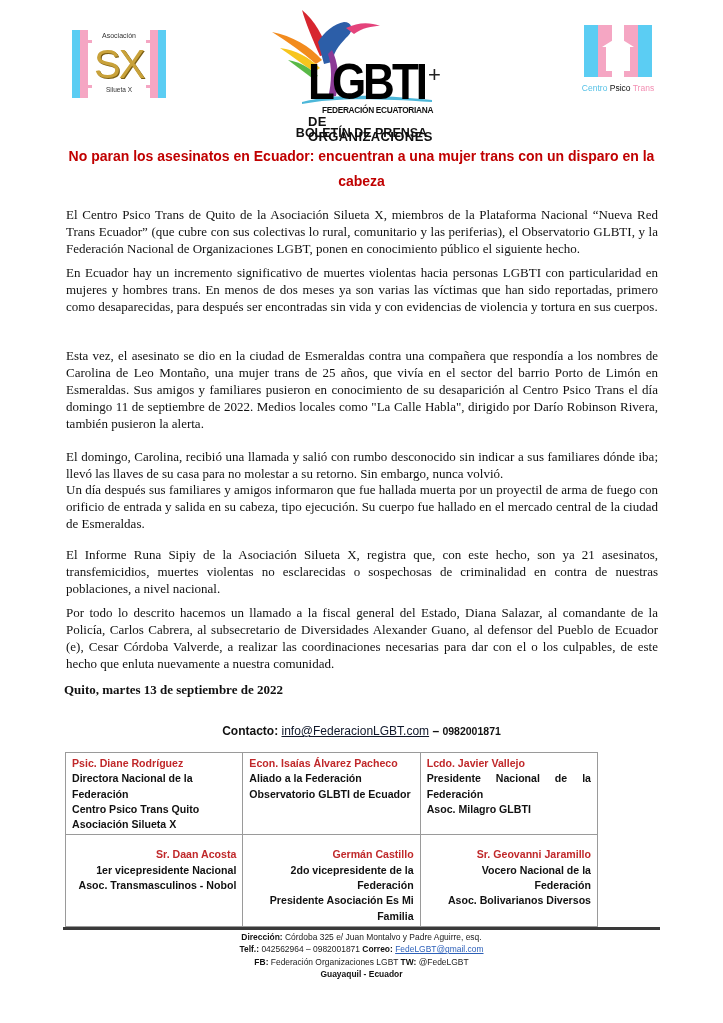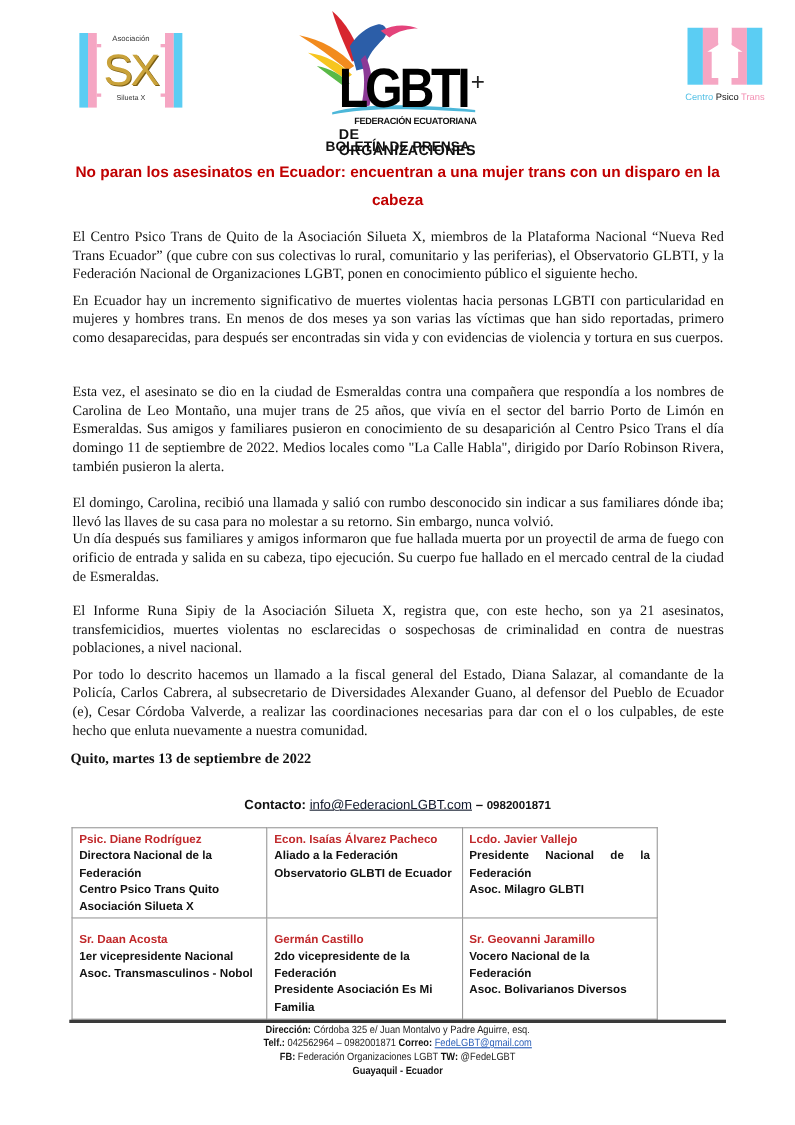--- a/index.html
+++ b/index.html
@@ -1,21 +1,21 @@
 <!DOCTYPE html>
 <html><head>
 <meta charset="utf-8">
 <style>
   * { box-sizing: border-box; margin: 0; padding: 0; }
   html, body { width: 723px; height: 1023px; background: #ffffff; overflow: hidden; }
   body { position: relative; font-family: "Liberation Serif", serif; color: #111; }
 
   .logo-left { position: absolute; left: 72px; top: 30px; width: 78px; height: 68px; }
   .logo-center { position: absolute; left: 262px; top: 2px; width: 190px; height: 120px; }
-  .logo-right { position: absolute; left: 580px; top: 25px; width: 76px; height: 72px; margin-left: 41px; }
+  .logo-right { position: absolute; left: 580px; top: 25px; width: 76px; height: 72px; }
 
   .sx-word { position: absolute; left: 22px; top: 12px; font-family: "Liberation Sans", sans-serif; font-size: 40px; color: #c9a23a; letter-spacing: -2px; text-shadow: 1px 1px 0 #7a5d13; font-weight: normal; }
   .sx-top { position: absolute; left: 0; width: 94px; top: 2px; text-align: center; font-family: "Liberation Sans", sans-serif; font-size: 7px; color: #333; }
   .sx-bottom { position: absolute; left: 0; width: 94px; top: 56px; text-align: center; font-family: "Liberation Sans", sans-serif; font-size: 6.5px; color: #333; }
 
   .lgbti-word { position: absolute; left: 46px; top: 54px; font-family: "Liberation Sans", sans-serif; font-weight: bold; font-size: 44px; letter-spacing: -3px; color: #000; line-height: 1; transform: scaleY(1.15); transform-origin: top left; }
   .lgbti-plus { position: absolute; left: 166px; top: 60px; font-family: "Liberation Sans", sans-serif; font-size: 22px; color: #222; }
   .fed-line1 { position: absolute; left: 60px; top: 103px; font-family: "Liberation Sans", sans-serif; font-weight: bold; font-size: 8.3px; letter-spacing: -0.3px; color: #111; }
   .fed-line2 { position: absolute; left: 46px; top: 112px; font-family: "Liberation Sans", sans-serif; font-weight: bold; font-size: 13px; letter-spacing: 0.4px; color: #111; }
 
@@ -30,21 +30,21 @@
   .p5 { top: 481px; } .p6 { top: 546px; } .p7 { top: 604px; }
   .dateline { position: absolute; left: 64px; top: 682px; font-size: 13px; font-weight: bold; color: #111; }
 
   .contact { position: absolute; left: 0; width: 723px; top: 724px; text-align: center; font-family: "Liberation Sans", sans-serif; font-size: 12px; font-weight: bold; color: #111; }
   .contact .email { color: #0f172a; text-decoration: underline; font-weight: normal; }
   .contact .phone { font-size: 10.5px; }
 
   .sig-table { position: absolute; left: 65px; top: 752px; width: 533px; border-collapse: collapse; font-family: "Liberation Sans", sans-serif; font-size: 10.6px; font-weight: bold; line-height: 15.3px; }
   .sig-table td { border: 1px solid #9a9a9a; vertical-align: top; padding: 3px 6px 2px 6px; width: 33.3%; }
   .sig-table tr.r1 td { height: 63px; }
-  .sig-table tr.r2 td { height: 58px; padding-top: 12px; }
+  .sig-table tr.r2 td { height: 58px; padding-top: 12px; text-align: right; }
   .sig-name { color: #c0282a; display: block; }
   .sig-line { color: #111; display: block; }
   .justify-line { display: flex; justify-content: space-between; }
 
   .footer-rule { position: absolute; left: 63px; top: 927px; width: 597px; height: 3px; background: #3a3a3a; }
   .footer { position: absolute; left: 0; width: 723px; top: 931px; text-align: center; font-family: "Liberation Sans", sans-serif; font-size: 9.6px; line-height: 12.4px; color: #222; transform: scaleX(0.88); transform-origin: center top; }
   .footer b { color: #111; }
   .footer .f-link { color: #2b5fb8; text-decoration: underline; }
 </style>
 </head>

